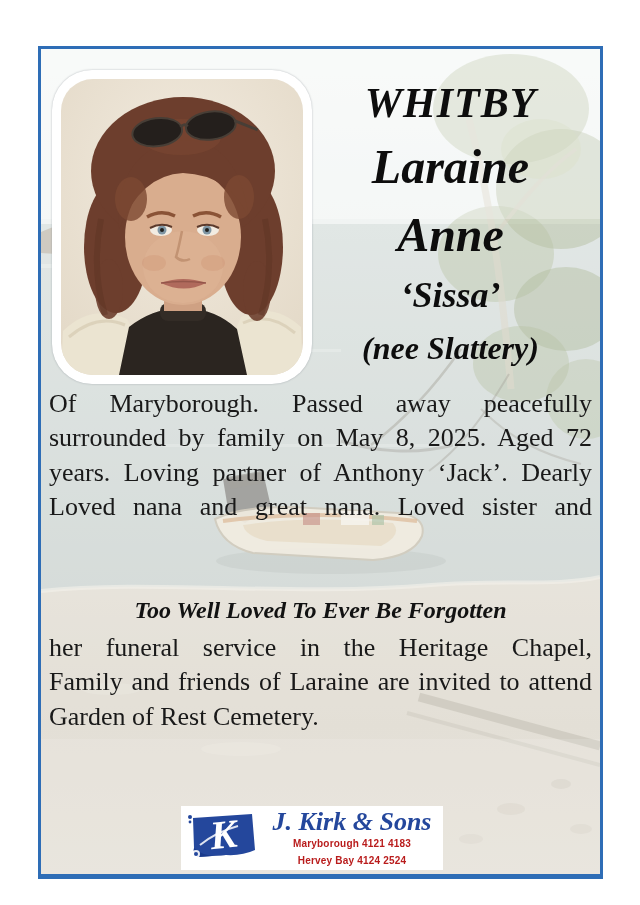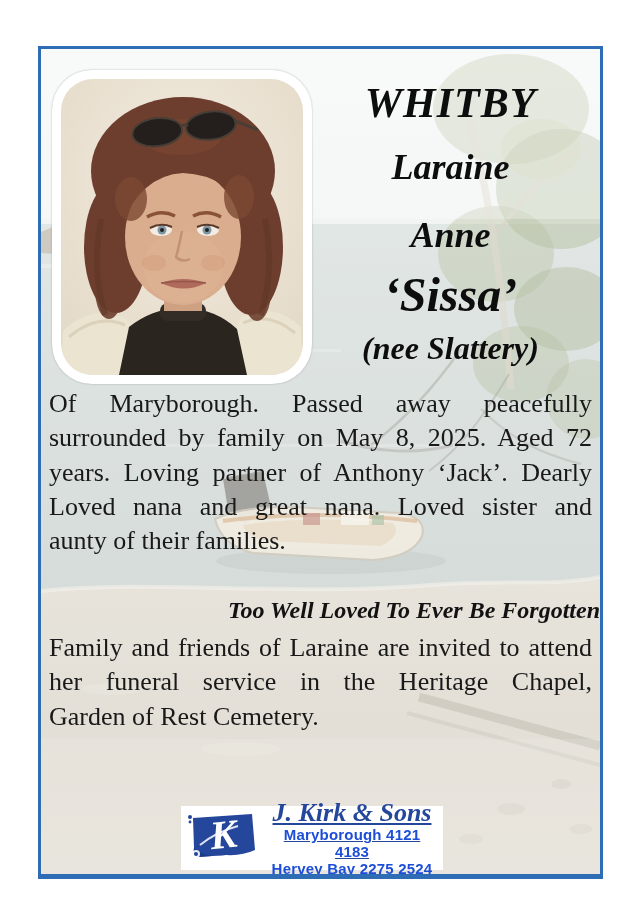--- a/index.html
+++ b/index.html
@@ -12,43 +12,43 @@
 
   
   .photo-frame{position:absolute;left:11px;top:21px;width:242px;height:296px;
                background:#ffffff;border-radius:40px;padding:9px;
                box-shadow:0 0 2px rgba(90,100,110,.45);}
   .photo-frame svg{display:block;width:242px;height:296px;border-radius:32px;}
 
   
   .title-col{position:absolute;left:260px;top:0;width:299px;text-align:center;color:#0d0d0d;}
   .surname{margin-top:30px;font-size:42px;line-height:48px;font-weight:bold;font-style:italic;letter-spacing:1px;}
-  .name-line{margin-top:12px;font-size:36px;line-height:56px;font-weight:bold;font-style:italic;}
-  .nickname{margin-top:4px;font-size:48px;line-height:56px;font-weight:bold;font-style:italic;}
+  .name-line{margin-top:12px;font-size:48px;line-height:56px;font-weight:bold;font-style:italic;}
+  .nickname{margin-top:4px;font-size:36px;line-height:56px;font-weight:bold;font-style:italic;}
   .maiden{margin-top:4px;font-size:32px;line-height:42px;font-weight:bold;font-style:italic;}
 
   
   .para{position:absolute;left:8px;width:543px;color:#191919;font-size:26px;line-height:34.3px;}
   .para1{top:338px;}
   .para2{top:582px;}
   .jline{text-align:justify;text-align-last:justify;white-space:nowrap;}
   .jlast{text-align:left;}
-  .epitaph{position:absolute;left:0;top:546px;width:559px;text-align:right;
+  .epitaph{position:absolute;left:0;top:546px;width:559px;text-align:center;
            font-size:24px;line-height:30px;font-weight:bold;font-style:italic;color:#121212;}
 
   
   .logo-plate{position:absolute;left:140px;top:757px;width:262px;height:64px;background:#ffffff;
               display:flex;align-items:center;justify-content:flex-start;gap:7px;z-index:6;
               padding:0;box-sizing:border-box;}
   .k-mark{margin-left:5px;flex:0 0 auto;}
-  .firm-block{flex:1 1 auto;text-align:center;color:#24479c;padding-right:4px;text-decoration:underline;}
+  .firm-block{flex:1 1 auto;text-align:center;color:#24479c;padding-right:4px;}
   .firm-name{font-family:"Liberation Serif",serif;font-style:italic;font-weight:bold;
              font-size:26px;line-height:27px;color:#24479c;}
   .firm-phone{font-family:"Liberation Sans",sans-serif;font-weight:bold;
-              font-size:15px;line-height:17px;color:#1d4ed8;letter-spacing:0.2px;}
+              font-size:10px;line-height:17px;color:#b91c1c;letter-spacing:0.2px;}
 </style>
 </head>
 <body>
 
 <div class="page">
   <div class="notice">
 
     <svg class="bg" viewBox="0 0 559 825" preserveAspectRatio="none">
       <defs>
         <linearGradient id="sky" x1="0" y1="0" x2="0" y2="1">
@@ -183,43 +183,42 @@
         <div class="name-line">Anne</div>
         <div class="nickname">‘Sissa’</div>
         <div class="maiden">(nee Slattery)</div>
       </div>
 
       <div class="para para1">
         <div class="jline">Of Maryborough. Passed away peacefully</div>
         <div class="jline">surrounded by family on May 8, 2025. Aged 72</div>
         <div class="jline">years. Loving partner of Anthony ‘Jack’. Dearly</div>
         <div class="jline">Loved nana and great nana. Loved sister and</div>
-        <div class="jlast">aunty of their families.</div>
       </div>
 
       <div class="epitaph">Too Well Loved To Ever Be Forgotten</div>
 
       <div class="para para2">
+        <div class="jline">her funeral service in the Heritage Chapel,</div>
         <div class="jline">Family and friends of Laraine are invited to attend</div>
-        <div class="jline">her funeral service in the Heritage Chapel,</div>
         <div class="jlast">Garden of Rest Cemetery.</div>
       </div>
 
       <div class="logo-plate">
         <svg class="k-mark" width="72" height="52" viewBox="0 0 72 52">
           <circle cx="4" cy="5" r="2" fill="#24479c"></circle>
           <circle cx="4" cy="10" r="1.4" fill="#24479c"></circle>
           <path d="M7,6 L66,2 L69,38 Q56,44 40,43 L12,45 Q6,41 8,36 Z" fill="#24479c"></path>
           <path d="M8,36 Q20,47 40,43 L12,45 Q7,42 8,36 Z" fill="#1a3a8c"></path>
           <circle cx="10" cy="42" r="4" fill="#ffffff" opacity="0.9"></circle>
           <circle cx="10" cy="42" r="2" fill="#24479c"></circle>
           <text x="38" y="36" text-anchor="middle" font-family="Liberation Serif, serif" font-style="italic" font-weight="bold" font-size="40" fill="#ffffff" transform="rotate(-6 38 28)">K</text>
           <path d="M14,33 Q30,20 52,14" stroke="#ffffff" stroke-width="2" fill="none" opacity="0.85"></path>
         </svg>
         <div class="firm-block">
           <div class="firm-name">J. Kirk &amp; Sons</div>
           <div class="firm-phone">Maryborough 4121 4183</div>
-          <div class="firm-phone">Hervey Bay 2275 2524</div>
+          <div class="firm-phone">Hervey Bay 4124 2524</div>
         </div>
       </div>
     </div>
   </div>
 </div>
 
 </body></html>

